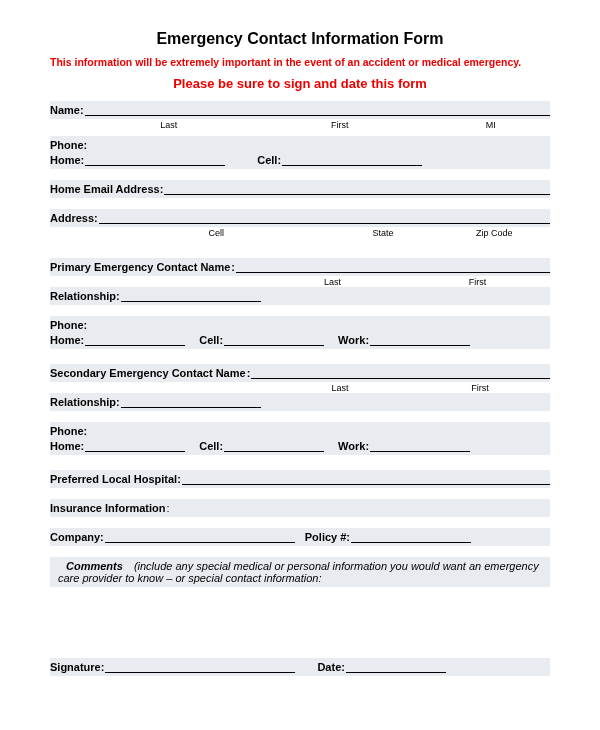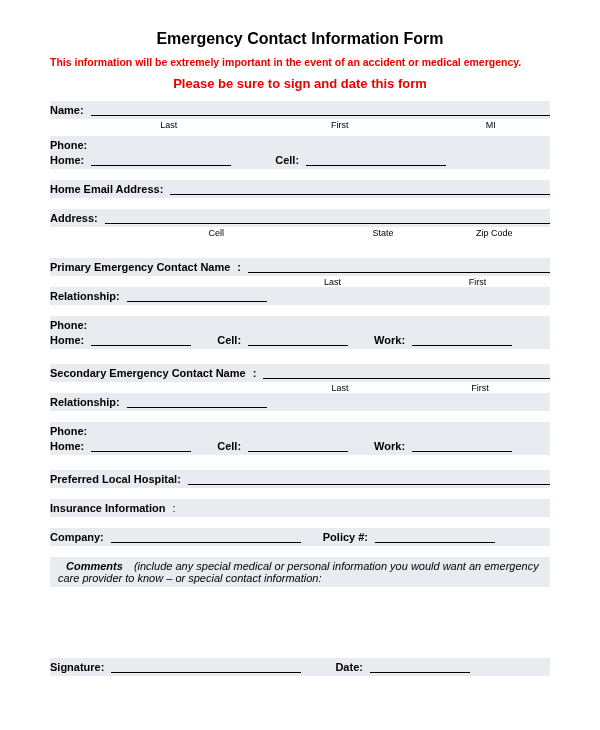--- a/index.html
+++ b/index.html
@@ -1,20 +1,20 @@
 <!DOCTYPE html>
 <html><head>
   <meta charset="utf-8">
   <style>
     * { box-sizing: border-box; margin: 0; padding: 0; }
     body { font-family: Arial, sans-serif; font-size: 11px; background: #fff; width: 600px; height: 730px; padding: 30px 50px 20px 50px; color: #000; }
     .title { font-size: 16px; font-weight: bold; text-align: center; margin-bottom: 8px; }
     .warning { color: #e00; font-weight: bold; text-align: left; font-size: 10.5px; margin-bottom: 6px; line-height: 1.3; }
     .signprompt { color: #e00; font-weight: bold; text-align: center; font-size: 13px; margin-bottom: 10px; }
-    .band { background: #e8ecf0; padding: 3px 0; margin-bottom: 1px; display: flex; align-items: flex-start; gap: 7px; min-height: 18px; }
+    .band { background: #e8ecf0; padding: 3px 0; margin-bottom: 1px; display: flex; align-items: flex-start; gap: 1px; min-height: 18px; }
     .label { font-weight: bold; white-space: nowrap; }
     .line { border-bottom: 1px solid #000; display: inline-block; height: 12px; }
     .sub { font-size: 9px; text-align: center; color: #000; }
     .subs { display: flex; margin-bottom: 6px; }
     .gap { height: 10px; }
     .section-break { height: 14px; }
     .italic { font-style: italic; padding-left: 8px; }
     .comments-box { height: 70px; }
   </style>
 </head>

